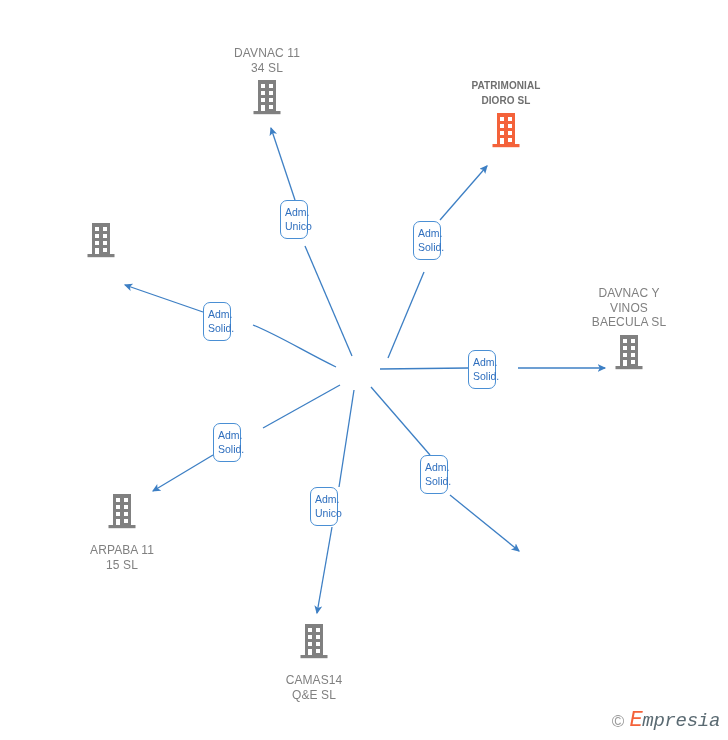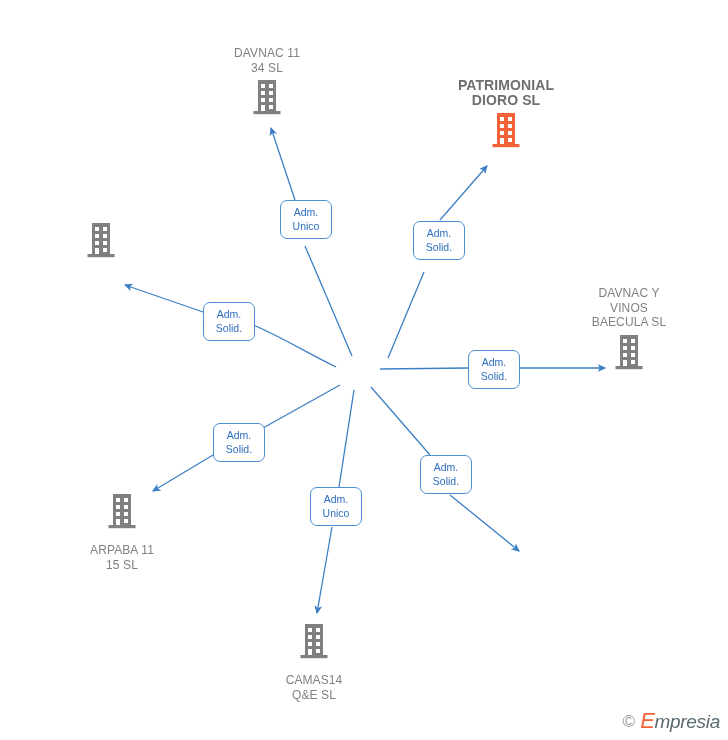--- a/index.html
+++ b/index.html
@@ -37,21 +37,21 @@
   .node .caption {
     font-size: 12px;
     line-height: 14.5px;
     color: #808080;
     letter-spacing: 0.1px;
     white-space: pre-line;
   }
   .node.company-highlight .caption {
     color: #6f6f6f;
     font-weight: bold;
-    font-size: 14px;
+    font-size: 10px;
     line-height: 15px;
   }
   .node .glyph {
     line-height: 0;
     height: 40px;
   }
   .node.label-above .glyph { margin-top: 3px; }
   .node.label-below .caption { margin-top: 11px; }
 
   
@@ -59,42 +59,42 @@
     position: absolute;
     box-sizing: border-box;
     border: 1.4px solid #4a8fd4;
     border-radius: 7px;
     background: #ffffff;
     color: #2f6fbe;
     font-size: 10.5px;
     line-height: 13.5px;
     text-align: center;
     padding: 5px 4px 5px 4px;
-    width: 52px;
+    width: 28px;
     z-index: 4;
     white-space: pre-line;
   }
 
   
   #watermark {
     position: absolute;
     right: 8px;
     bottom: 8px;
     display: flex;
     align-items: center;
     gap: 5px;
     z-index: 5;
   }
   #watermark .copy {
     font-size: 17px;
     color: #9a9a9a;
     line-height: 1;
   }
   #watermark .brand {
-    font-family: Liberation Sans, sans-serif;
+    font-family: Liberation Mono, monospace;
     font-style: italic;
     font-size: 19px;
     line-height: 1;
     color: #5a6a72;
     letter-spacing: -0.3px;
   }
   #watermark .brand .e {
     color: #f4623a;
     font-size: 22px;
   }

